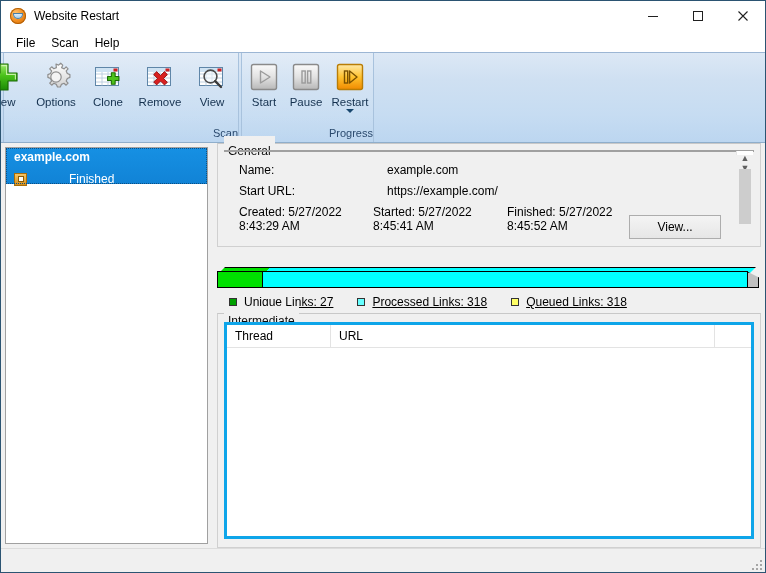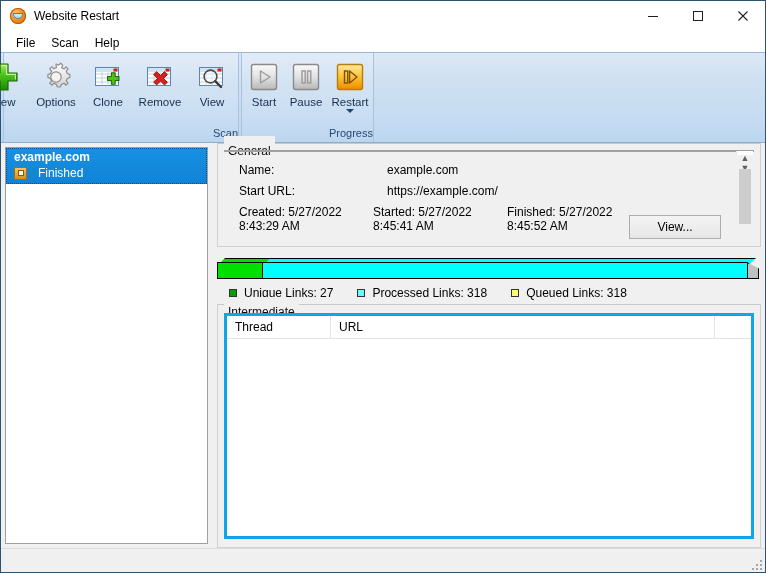--- a/index.html
+++ b/index.html
@@ -189,21 +189,22 @@
   }
   .site-name {
     font-weight: bold;
     font-size: 12px;
     line-height: 15px;
     color: #fff;
   }
   .site-status-row {
     display: flex;
     align-items: center;
-    margin-top: 1px;
+    margin-top: 7px;
+    gap: 31px;
   }
   .status-icon {
     width: 13px; height: 13px;
     margin-right: 0px;
     background: linear-gradient(#f7c463, #d58f1b);
     border: 1px solid #a86d09;
     box-sizing: border-box;
     display: flex;
     align-items: center;
     justify-content: center;
@@ -321,23 +322,24 @@
     position: absolute;
     top: 18px;
     left: 2px;
     width: 12px;
     height: 55px;
     background: #cdcdcd;
   }
 
   
   .progress-area {
-    margin-top: 11px;
+    margin-top: 20px;
     height: 46px;
     position: relative;
+    text-decoration: underline;
   }
   .progressbar {
     position: relative;
     height: 21px;
     margin-right: 2px;
   }
   .pb-main {
     position: absolute;
     left: 0; top: 4px;
     right: 11px;

